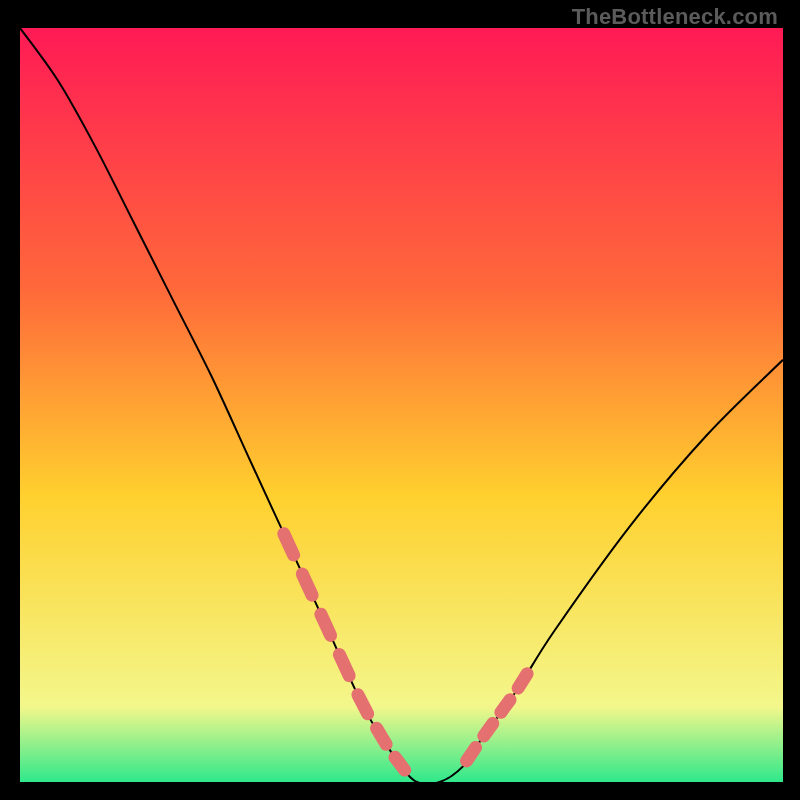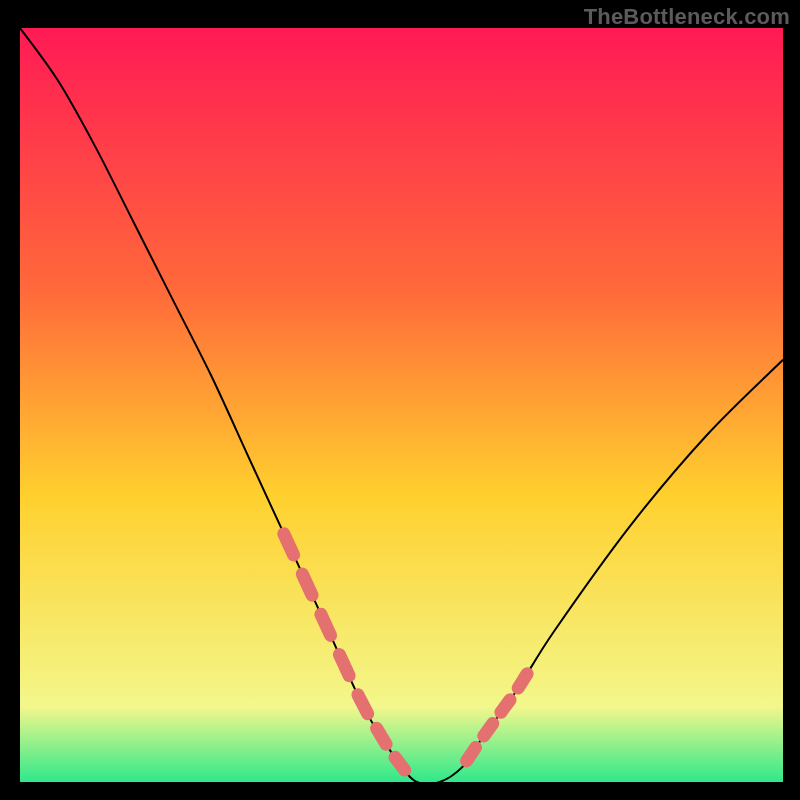--- a/index.html
+++ b/index.html
@@ -13,21 +13,21 @@
   }
   .frame {
     position: relative;
     width: 800px;
     height: 800px;
     background: #000;
   }
   .attribution {
     position: absolute;
     top: 4px;
-    right: 10px;
+    right: 22px;
     color: #5b5b5b;
     font-size: 22px;
     font-weight: 600;
     letter-spacing: 0.2px;
     z-index: 5;
   }
   .plot-wrap {
     position: absolute;
     left: 20px;
     top: 28px;

